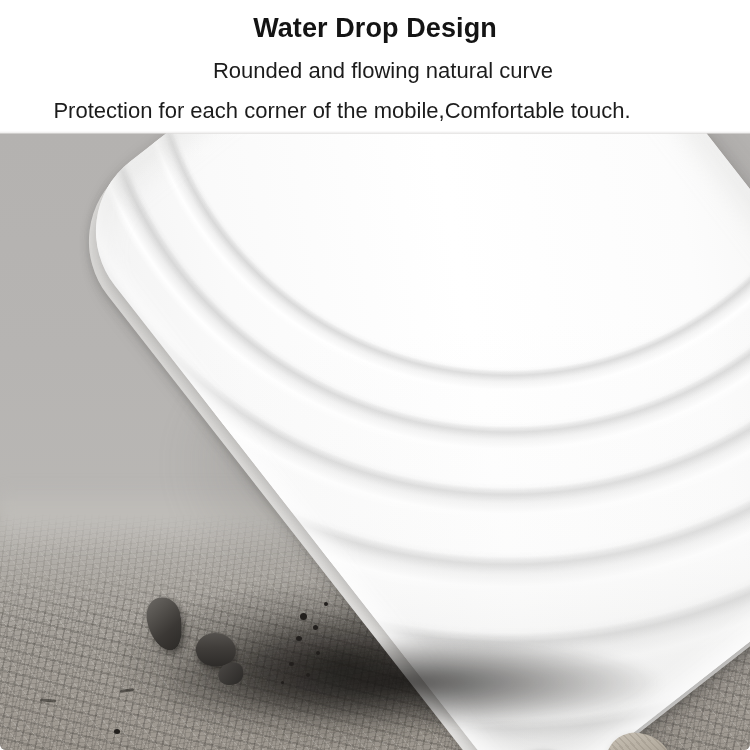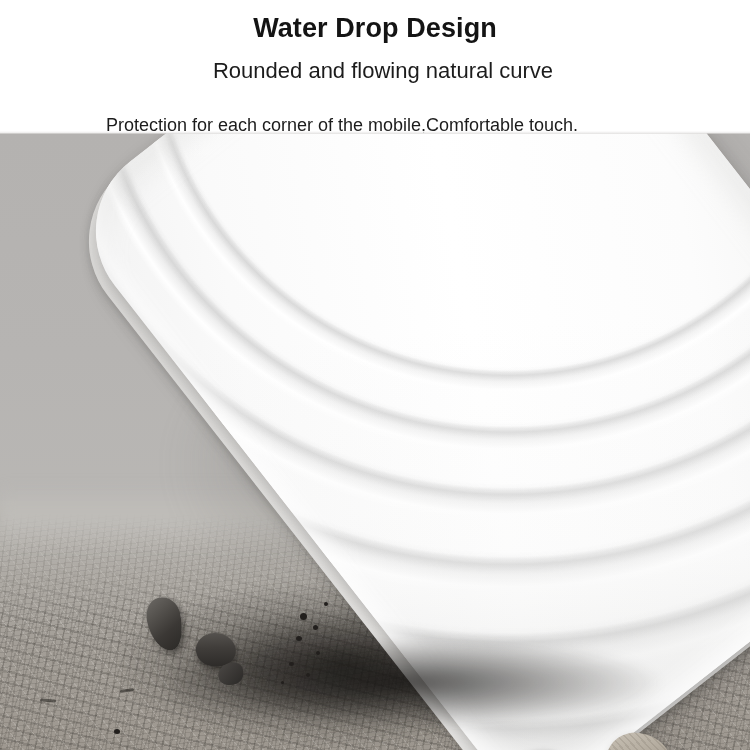--- a/index.html
+++ b/index.html
@@ -3,20 +3,21 @@
 <meta charset="utf-8">
 <style>
   html,body{margin:0;padding:0;background:#fff;}
   body{font-family:"Liberation Sans",sans-serif;}
 
   #page{
     position:relative;
     width:750px;height:750px;
     overflow:hidden;
     background:#ffffff;
+    border-radius:6px;
   }
 
   
   .header-band{
     position:absolute;left:0;top:0;width:750px;height:133px;
     background:#ffffff;
     z-index:60;
     overflow:hidden;
   }
   .title-line{
@@ -28,23 +29,23 @@
     letter-spacing:0.1px;
   }
   .subtitle-line{
     position:absolute;left:8px;top:57px;width:750px;
     text-align:center;
     font-size:22px;line-height:27px;
     font-weight:normal;
     color:#1c1c1c;
   }
   .desc-line{
-    position:absolute;left:0;top:112px;width:684px;
+    position:absolute;left:0;top:97px;width:684px;
     text-align:center;
-    font-size:18px;line-height:27px;
+    font-size:22px;line-height:27px;
     font-weight:normal;
     color:#1c1c1c;
   }
 
   
   .scene{
     position:absolute;left:0;top:133px;width:750px;height:617px;
     overflow:hidden;
     background:#b5b3b1;
   }

